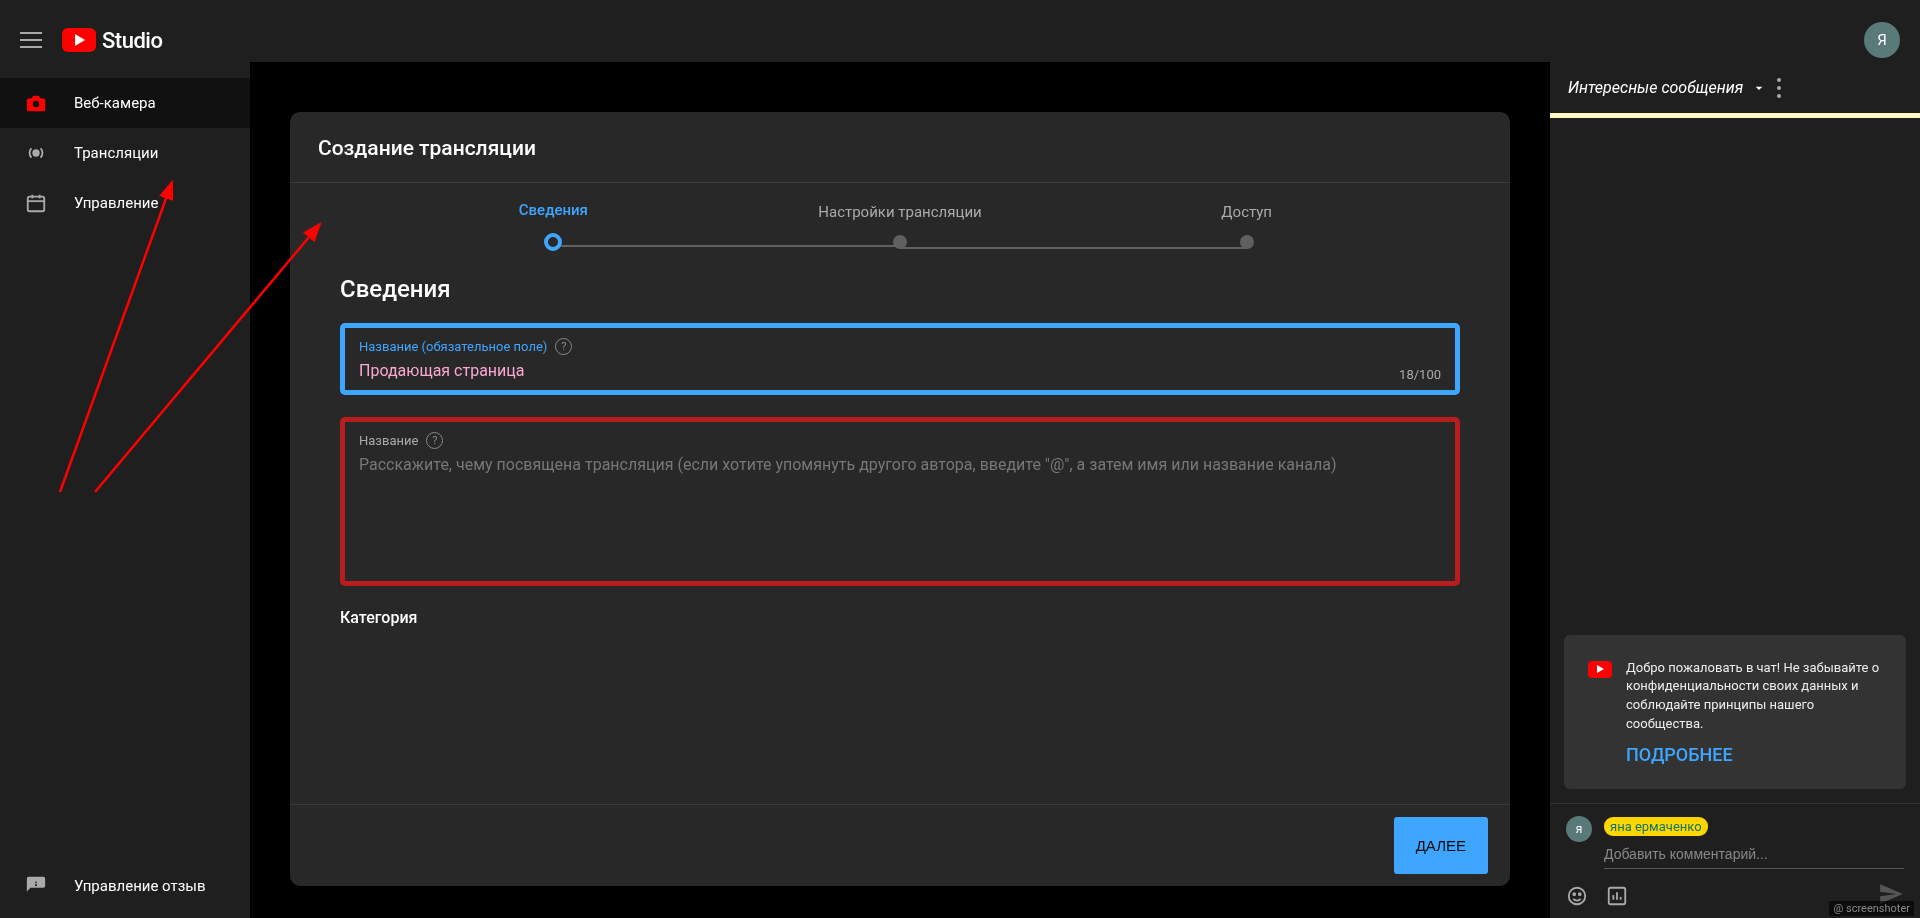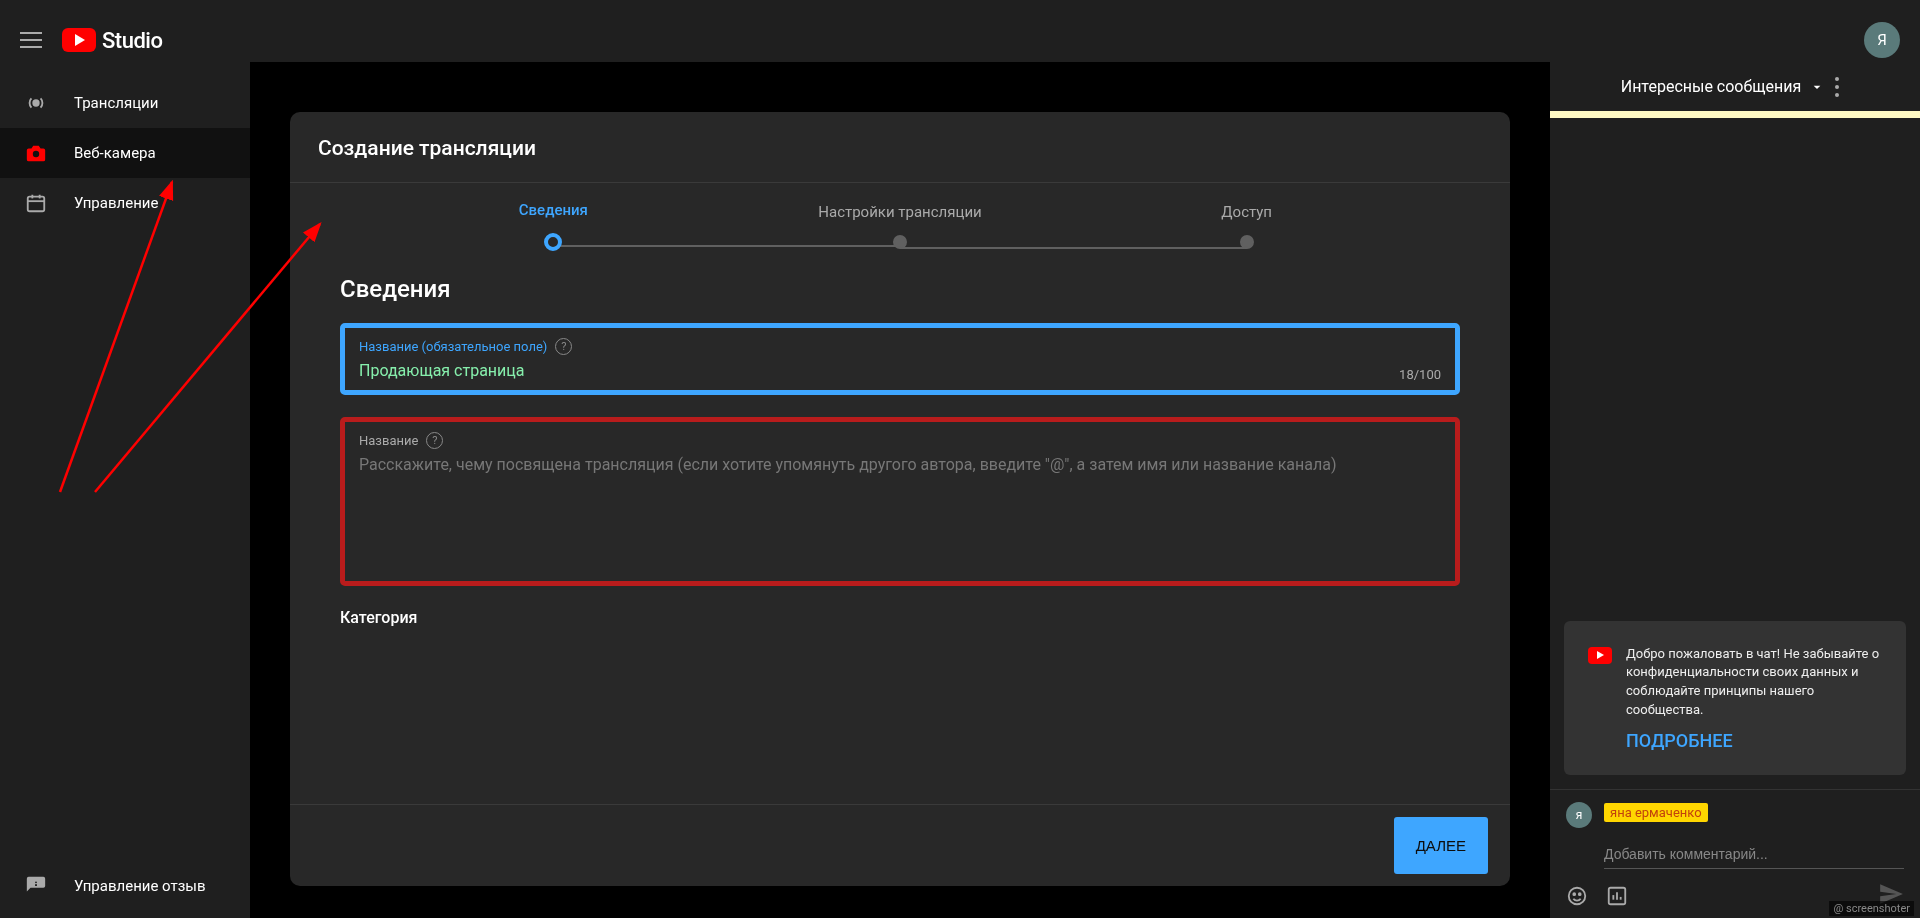--- a/index.html
+++ b/index.html
@@ -44,49 +44,49 @@
 .modal-body { flex: 1; overflow-y: auto; padding: 16px 50px; position: relative; }
 .modal-body::-webkit-scrollbar { width: 8px; }
 .modal-body::-webkit-scrollbar-thumb { background: #555; border-radius: 4px; }
 .section-title { font-size: 24px; font-weight: 500; margin-bottom: 20px; }
 
 .field { border: 5px solid #b91c1c; border-radius: 5px; padding: 10px 14px 8px; margin-bottom: 22px; position: relative; }
 .field.focused { border-color: #3ea6ff; }
 .field-label { font-size: 13px; color: #aaa; display: flex; align-items: center; gap: 8px; }
 .field.focused .field-label { color: #3ea6ff; }
 .field-help { width: 17px; height: 17px; border: 1.5px solid #888; border-radius: 50%; display: inline-flex; align-items: center; justify-content: center; font-size: 11px; color: #888; }
-.field-input { background: transparent; border: none; color: #86efac; font-size: 16px; width: 100%; padding: 6px 0 2px; outline: none; font-family: inherit; }
+.field-input { background: transparent; border: none; color: #f9a8d4; font-size: 16px; width: 100%; padding: 6px 0 2px; outline: none; font-family: inherit; }
 .field-textarea { background: transparent; border: none; color: #fff; font-size: 16px; width: 100%; min-height: 120px; padding: 6px 0 2px; outline: none; resize: none; font-family: inherit; }
 .field-textarea::placeholder { color: #777; }
 .field-counter { position: absolute; right: 14px; bottom: 8px; font-size: 13px; color: #aaa; }
 
 .category-label { font-size: 16px; font-weight: 500; margin-top: 8px; }
 
 .modal-footer { border-top: 1px solid #3a3a3a; padding: 12px 22px; display: flex; justify-content: flex-end; }
 .btn-next { background: #3ea6ff; color: #0d0d0d; font-weight: 500; font-size: 15px; padding: 20px 22px; border: none; border-radius: 3px; cursor: pointer; }
 
 
 .chat-panel { position: absolute; right: 0; top: 62px; bottom: 0; width: 370px; background: #1f1f1f; display: flex; flex-direction: column; }
-.chat-header { height: 56px; display: flex; align-items: center; justify-content: center; padding: 0 18px; border-bottom: 7px solid #fef9c3; }
+.chat-header { height: 56px; display: flex; align-items: center; justify-content: flex-start; padding: 0 18px; border-bottom: 5px solid #fef9c3; font-style: italic; }
 .chat-header-left { display: flex; align-items: center; gap: 8px; font-size: 16px; cursor: pointer; }
 .chat-header-menu { width: 24px; height: 24px; display: flex; flex-direction: column; justify-content: space-around; align-items: center; cursor: pointer; }
 .chat-header-menu span { width: 4px; height: 4px; background: #aaa; border-radius: 50%; }
 
 .chat-body { flex: 1; position: relative; }
 .chat-welcome { position: absolute; left: 14px; right: 14px; bottom: 14px; background: #333; border-radius: 6px; padding: 24px; display: flex; gap: 14px; }
 .chat-welcome-icon { width: 24px; height: 17px; background: #ff0000; border-radius: 4px; display: flex; align-items: center; justify-content: center; flex-shrink: 0; margin-top: 2px; }
 .chat-welcome-icon::after { content: ''; border-left: 7px solid #fff; border-top: 4px solid transparent; border-bottom: 4px solid transparent; margin-left: 1px; }
 .chat-welcome-text { font-size: 13px; line-height: 1.45; color: #eee; }
 .chat-welcome-link { color: #3ea6ff; font-weight: 500; margin-top: 10px; cursor: pointer; font-size: 18px; }
 
 .chat-input-area { border-top: 1px solid #333; padding: 12px 16px 8px; }
 .chat-user-row { display: flex; align-items: flex-start; gap: 12px; }
 .chat-user-avatar { width: 26px; height: 26px; border-radius: 50%; background: #5a7a7a; display: flex; align-items: center; justify-content: center; font-size: 12px; flex-shrink: 0; }
 .chat-user-content { flex: 1; }
-.chat-username { background: #ffd600; color: #c2410c; font-size: 13px; padding: 2px 6px; border-radius: 2px; display: inline-block; margin-bottom: 20px; }
+.chat-username { background: #ffd600; color: #0f766e; font-size: 13px; padding: 2px 6px; border-radius: 9px; display: inline-block; margin-bottom: 6px; }
 .chat-textfield { width: 100%; background: transparent; border: none; border-bottom: 1px solid #555; color: #fff; font-size: 14px; padding: 4px 0 6px; outline: none; }
 .chat-textfield::placeholder { color: #888; }
 .chat-toolbar { display: flex; align-items: center; justify-content: space-between; margin-top: 12px; }
 .chat-toolbar-left { display: flex; gap: 18px; }
 .chat-ticon { width: 22px; height: 22px; color: #aaa; cursor: pointer; display: flex; align-items: center; justify-content: center; }
 .chat-toolbar-right { display: flex; align-items: center; gap: 14px; color: #888; font-size: 13px; }
 .chat-send { color: #555; }
 
 .watermark { position: absolute; right: 6px; bottom: 2px; font-size: 11px; color: #888; background: rgba(0,0,0,0.6); padding: 1px 4px; }
 
@@ -106,37 +106,37 @@
     <div class="logo">
       <div class="logo-icon"></div>
       <span class="logo-text">Studio</span>
     </div>
   </div>
   <div class="avatar">Я</div>
 </div>
 
 <div class="sidebar">
   <div class="sidebar-items">
+    <div class="sidebar-item active">
+      <span class="si-icon">
+        <svg width="22" height="22" viewBox="0 0 24 24" fill="currentColor">
+            <path d="M4 7h3l2-3h6l2 3h3a2 2 0 0 1 2 2v10a2 2 0 0 1-2 2H4a2 2 0 0 1-2-2V9a2 2 0 0 1 2-2z"></path>
+            <circle cx="12" cy="13" r="3.5" fill="#111"></circle>
+          </svg>
+      </span>
+      <span>Веб-камера</span>
+    </div>
     <div class="sidebar-item">
       <span class="si-icon">
         <svg width="22" height="22" viewBox="0 0 24 24" fill="none" stroke="currentColor" stroke-width="2">
             <circle cx="12" cy="12" r="3" fill="currentColor"></circle>
             <path d="M5 12a7 7 0 0 1 2-5M19 12a7 7 0 0 0-2-5M5 12a7 7 0 0 0 2 5M19 12a7 7 0 0 1-2 5"></path>
           </svg>
       </span>
       <span>Трансляции</span>
-    </div>
-    <div class="sidebar-item active">
-      <span class="si-icon">
-        <svg width="22" height="22" viewBox="0 0 24 24" fill="currentColor">
-            <path d="M4 7h3l2-3h6l2 3h3a2 2 0 0 1 2 2v10a2 2 0 0 1-2 2H4a2 2 0 0 1-2-2V9a2 2 0 0 1 2-2z"></path>
-            <circle cx="12" cy="13" r="3.5" fill="#111"></circle>
-          </svg>
-      </span>
-      <span>Веб-камера</span>
     </div>
     <div class="sidebar-item">
       <span class="si-icon">
         <svg width="22" height="22" viewBox="0 0 24 24" fill="none" stroke="currentColor" stroke-width="2">
             <rect x="3" y="5" width="18" height="16" rx="2"></rect>
             <line x1="3" y1="10" x2="21" y2="10"></line>
             <line x1="8" y1="3" x2="8" y2="7"></line>
             <line x1="16" y1="3" x2="16" y2="7"></line>
           </svg>
       </span>

